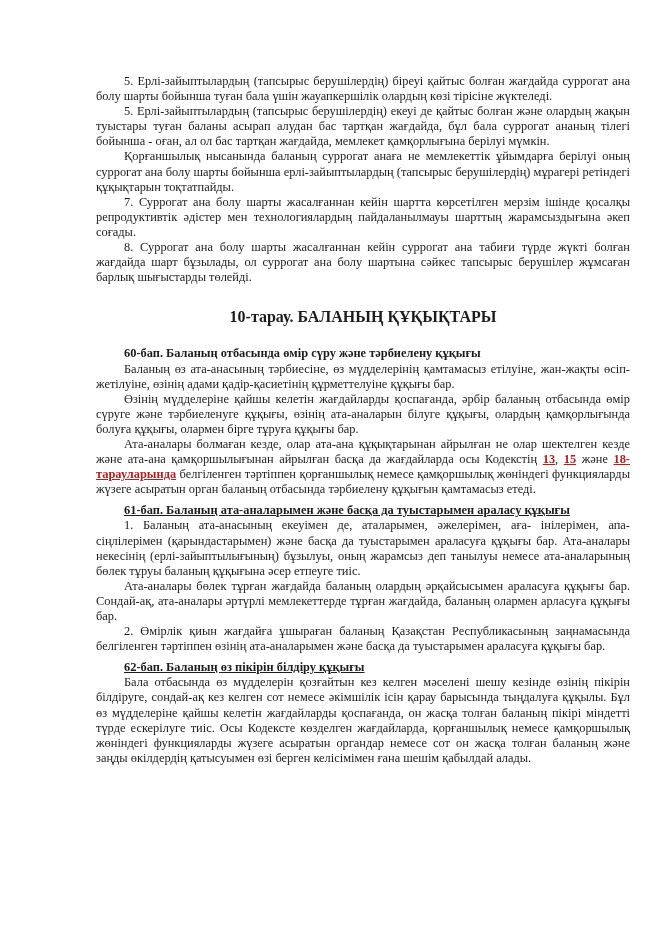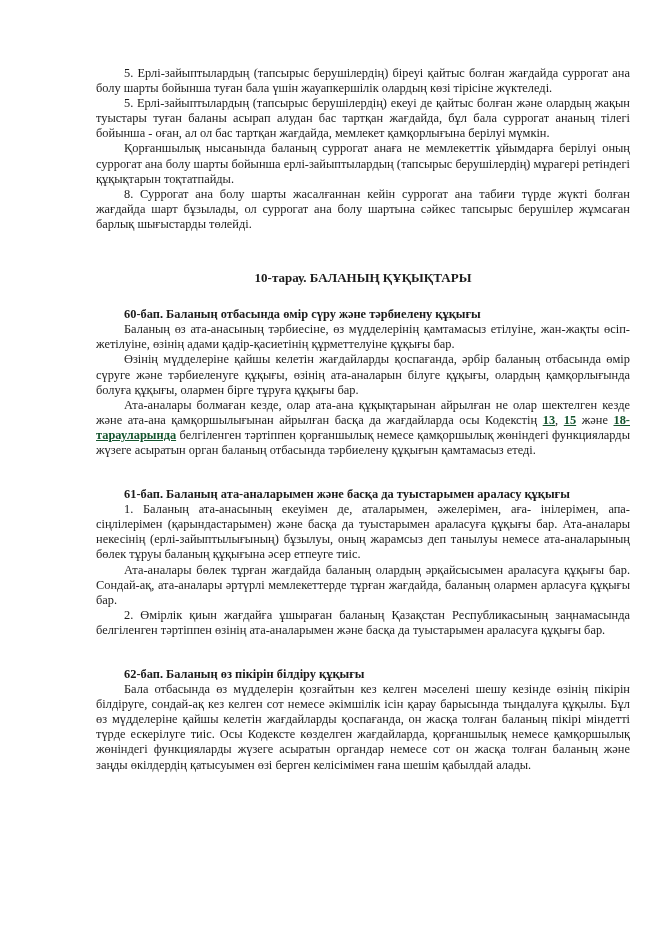--- a/index.html
+++ b/index.html
@@ -1,42 +1,43 @@
 <!DOCTYPE html>
 <html><head>
 <meta charset="utf-8">
 <style>
   html, body { margin: 0; padding: 0; background: #ffffff; }
   body { width: 672px; height: 950px; overflow: hidden; position: relative; }
   .page {
-    position: absolute; left: 0; top: 4px; width: 672px; height: 666px; background: #fff;
+    position: absolute; left: 0; top: 12px; width: 672px; height: 666px; background: #fff;
   }
   .content {
     position: absolute; left: 96px; top: 62px; width: 534px;
     font-family: "Liberation Serif", serif; font-size: 12.4px; line-height: 15.1px;
     color: #1c1c1c;
   }
   p { margin: 0; text-align: justify; text-indent: 28px; }
   .chapter {
     text-align: center; font-weight: bold; text-indent: 0;
-    margin-top: 38px; margin-bottom: 22px; font-size: 13px;
+    margin-top: 24px; margin-bottom: 22px; font-size: 16px;
   }
   .article-title { font-weight: bold; margin-top: 4px; }
-  .gap { margin-top: 29px; }
-  a.ref { color: #14532d; font-weight: bold; text-decoration: underline; }
+  .gap { margin-top: 6px; text-decoration: underline; }
+  a.ref { color: #b91c1c; font-weight: bold; text-decoration: underline; }
 </style>
 </head>
 <body>
 
 <div class="page">
   <div class="content">
 
     <p>5. Ерлі-зайыптылардың (тапсырыс берушілердің) біреуі қайтыс болған жағдайда суррогат ана болу шарты бойынша туған бала үшін жауапкершілік олардың көзі тірісіне жүктеледі.</p>
     <p>5. Ерлі-зайыптылардың (тапсырыс берушілердің) екеуі де қайтыс болған және олардың жақын туыстары туған баланы асырап алудан бас тартқан жағдайда, бұл бала суррогат ананың тілегі бойынша - оған, ал ол бас тартқан жағдайда, мемлекет қамқорлығына берілуі мүмкін.</p>
     <p>Қорғаншылық нысанында баланың суррогат анаға не мемлекеттік ұйымдарға берілуі оның суррогат ана болу шарты бойынша ерлі-зайыптылардың (тапсырыс берушілердің) мұрагері ретіндегі құқықтарын тоқтатпайды.</p>
+    <p>7. Суррогат ана болу шарты жасалғаннан кейін шартта көрсетілген мерзім ішінде қосалқы репродуктивтік әдістер мен технологиялардың пайдаланылмауы шарттың жарамсыздығына әкеп соғады.</p>
     <p>8. Суррогат ана болу шарты жасалғаннан кейін суррогат ана табиғи түрде жүкті болған жағдайда шарт бұзылады, ол суррогат ана болу шартына сәйкес тапсырыс берушілер жұмсаған барлық шығыстарды төлейді.</p>
 
     <p class="chapter">10-тарау. БАЛАНЫҢ ҚҰҚЫҚТАРЫ</p>
 
     <p class="article-title">60-бап. Баланың отбасында өмір сүру және тәрбиелену құқығы</p>
     <p>Баланың өз ата-анасының тәрбиесіне, өз мүдделерінің қамтамасыз етілуіне, жан-жақты өсіп-жетілуіне, өзінің адами қадір-қасиетінің құрметтелуіне құқығы бар.</p>
     <p>Өзінің мүдделеріне қайшы келетін жағдайларды қоспағанда, әрбір баланың отбасында өмір сүруге және тәрбиеленуге құқығы, өзінің ата-аналарын білуге құқығы, олардың қамқорлығында болуға құқығы, олармен бірге тұруға құқығы бар.</p>
     <p><span>Ата-аналары болмаған кезде, олар ата-ана құқықтарынан айрылған не олар шектелген кезде және ата-ана қамқоршылығынан айрылған басқа да жағдайларда осы Кодекстің </span><a class="ref" href="#">13</a><span>, </span><a class="ref" href="#">15</a><span> және </span><a class="ref" href="#">18-тарауларында</a><span> белгіленген тәртіппен қорғаншылық немесе қамқоршылық жөніндегі функцияларды жүзеге асыратын орган баланың отбасында тәрбиелену құқығын қамтамасыз етеді.</span></p>
 
     <p class="article-title gap">61-бап. Баланың ата-аналарымен және басқа да туыстарымен араласу құқығы</p>

